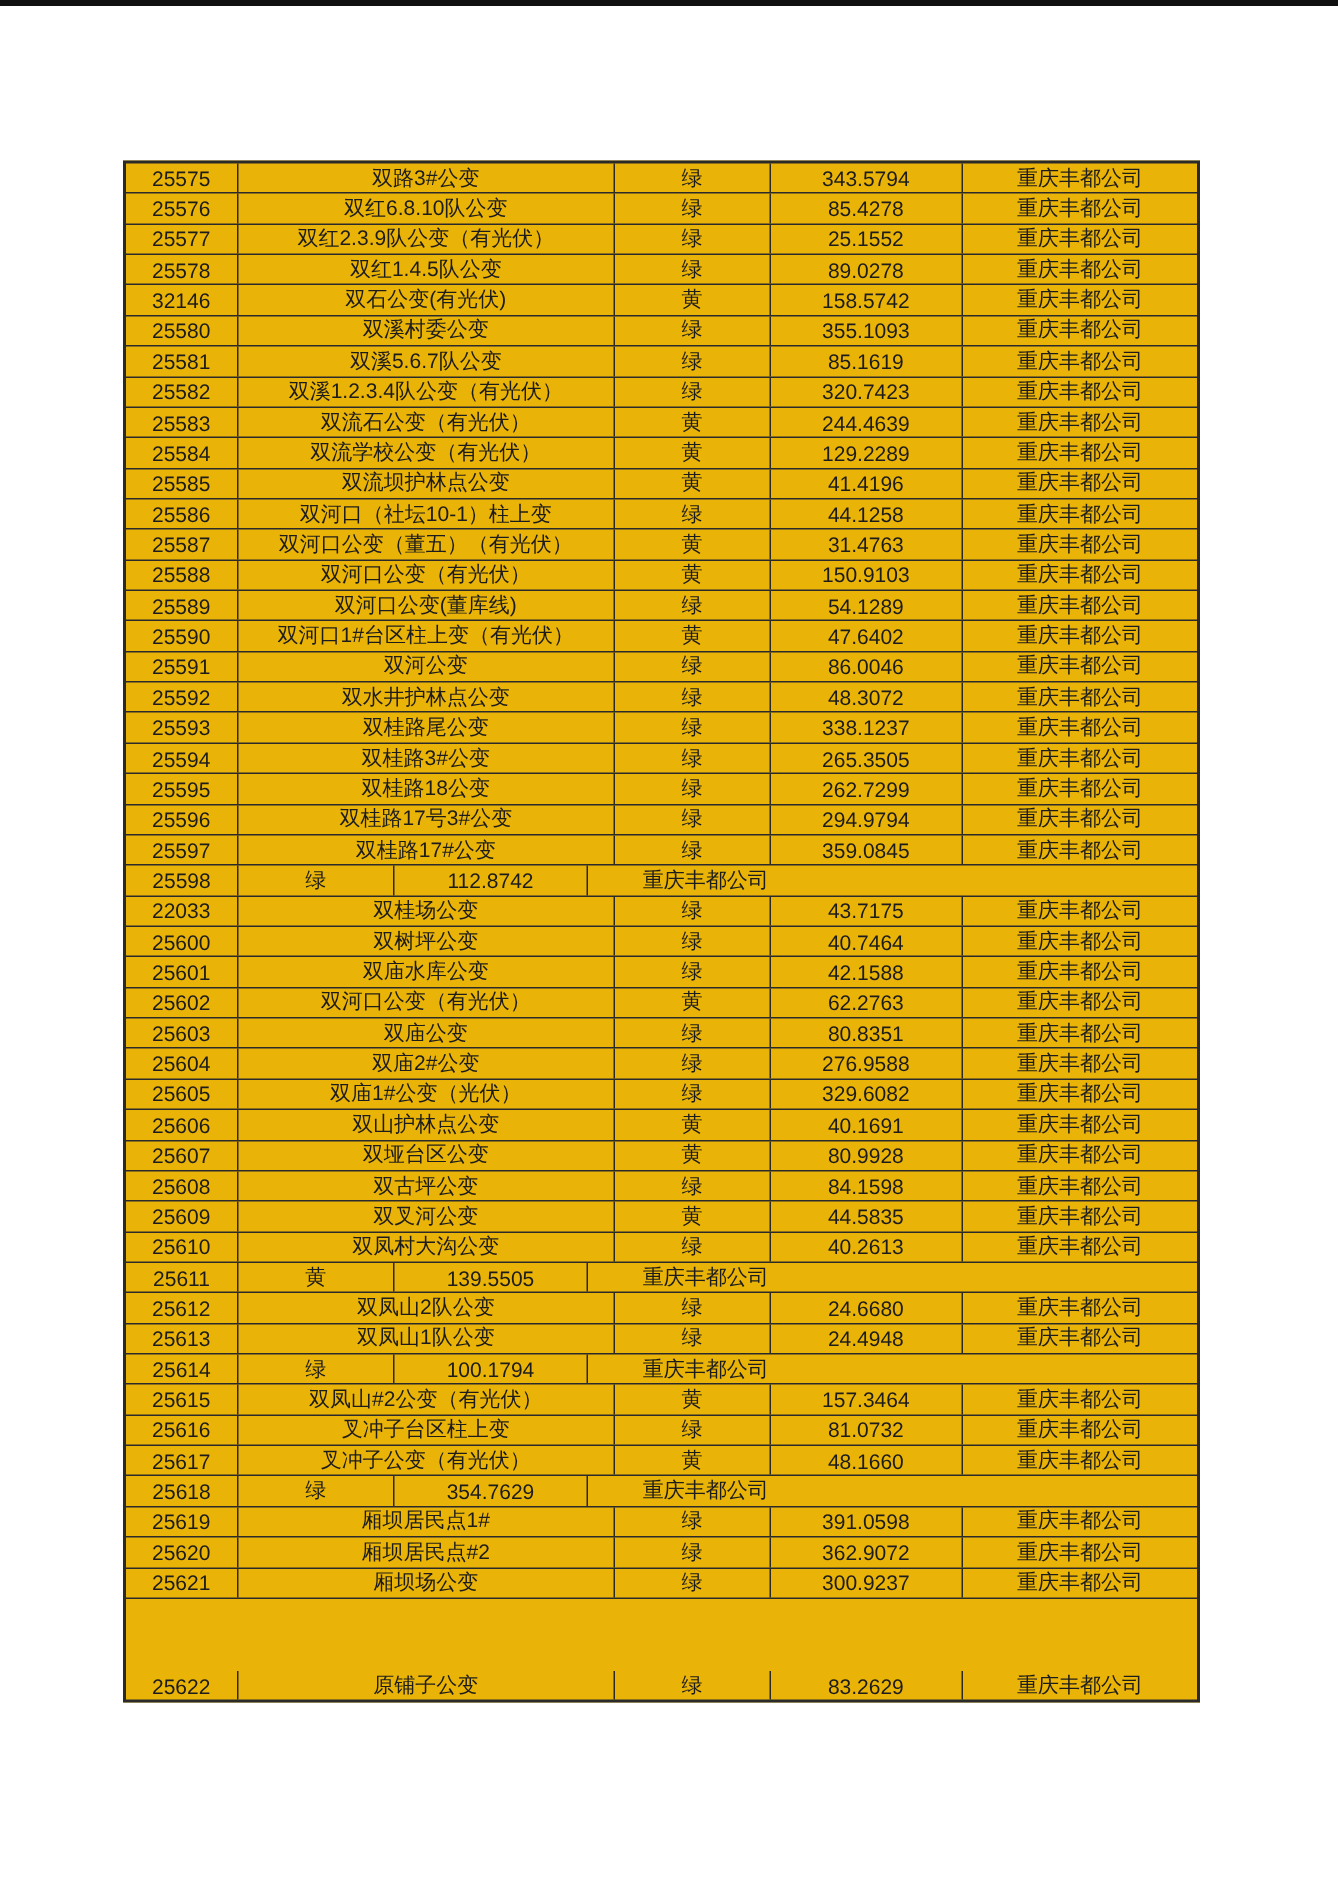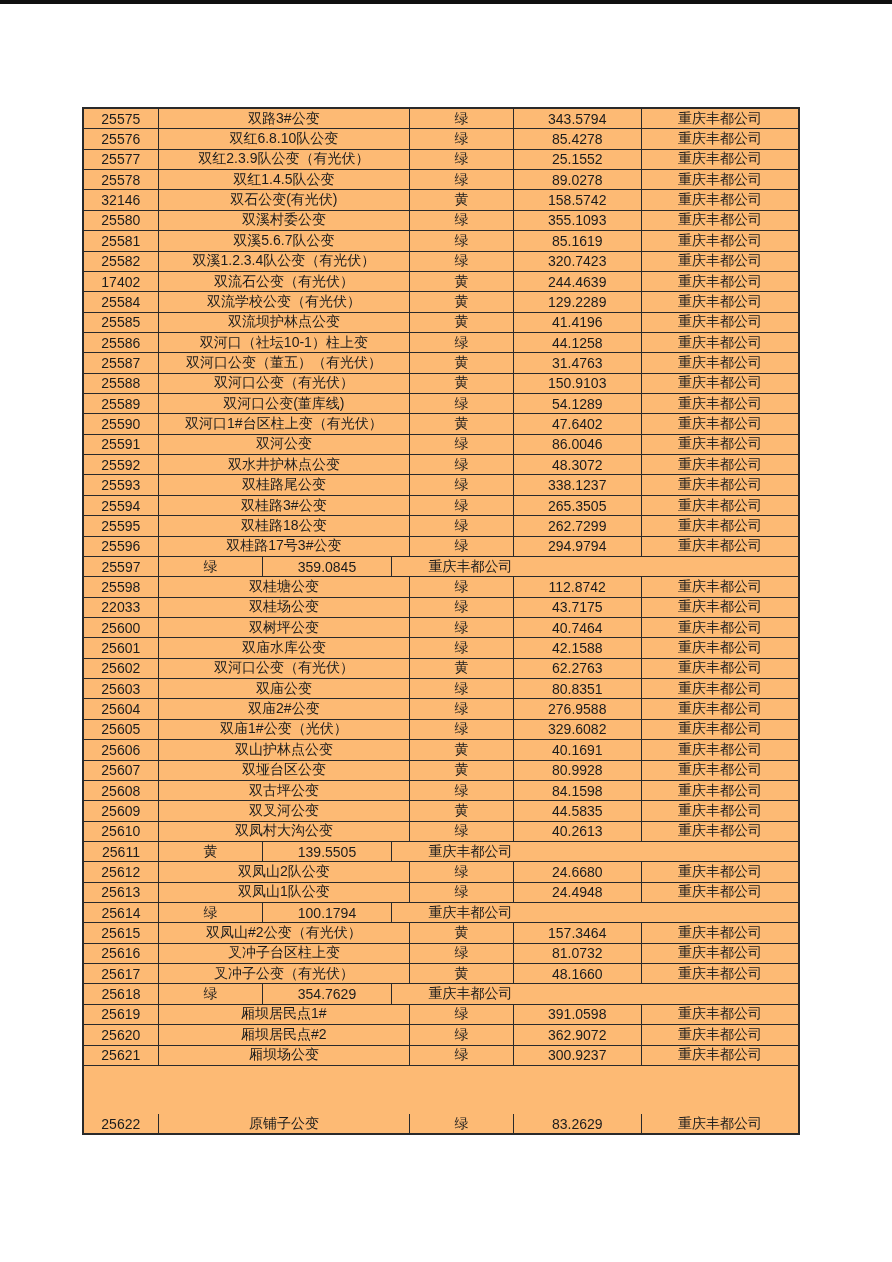--- a/index.html
+++ b/index.html
@@ -16,21 +16,21 @@
     background:#101010;
   }
   .data-table{
     position:absolute;
     left:82px;top:107px;
     width:718px;height:1028px;
     box-sizing:border-box;
     border:2px solid #2a2a2a;
     display:flex;
     flex-direction:column;
-    background:#fdba74;
+    background:#eab308;
   }
   .row{
     flex:1 1 0;
     display:flex;
     box-sizing:border-box;
     border-bottom:1px solid #2a2a2a;
   }
   .row:last-child{border-bottom:none;margin-top:48px;}
   .cell{
     box-sizing:border-box;
@@ -115,21 +115,21 @@
 
     <div class="row">
       <div class="cell c-id">25582</div>
       <div class="cell c-name">双溪1.2.3.4队公变（有光伏）</div>
       <div class="cell c-status">绿</div>
       <div class="cell c-value">320.7423</div>
       <div class="cell c-company">重庆丰都公司</div>
     </div>
 
     <div class="row">
-      <div class="cell c-id">17402</div>
+      <div class="cell c-id">25583</div>
       <div class="cell c-name">双流石公变（有光伏）</div>
       <div class="cell c-status">黄</div>
       <div class="cell c-value">244.4639</div>
       <div class="cell c-company">重庆丰都公司</div>
     </div>
 
     <div class="row">
       <div class="cell c-id">25584</div>
       <div class="cell c-name">双流学校公变（有光伏）</div>
       <div class="cell c-status">黄</div>
@@ -228,28 +228,28 @@
     <div class="row">
       <div class="cell c-id">25596</div>
       <div class="cell c-name">双桂路17号3#公变</div>
       <div class="cell c-status">绿</div>
       <div class="cell c-value">294.9794</div>
       <div class="cell c-company">重庆丰都公司</div>
     </div>
 
     <div class="row">
       <div class="cell c-id">25597</div>
+      <div class="cell c-name">双桂路17#公变</div>
       <div class="cell c-status">绿</div>
       <div class="cell c-value">359.0845</div>
       <div class="cell c-company">重庆丰都公司</div>
     </div>
 
     <div class="row">
       <div class="cell c-id">25598</div>
-      <div class="cell c-name">双桂塘公变</div>
       <div class="cell c-status">绿</div>
       <div class="cell c-value">112.8742</div>
       <div class="cell c-company">重庆丰都公司</div>
     </div>
 
     <div class="row">
       <div class="cell c-id">22033</div>
       <div class="cell c-name">双桂场公变</div>
       <div class="cell c-status">绿</div>
       <div class="cell c-value">43.7175</div>

